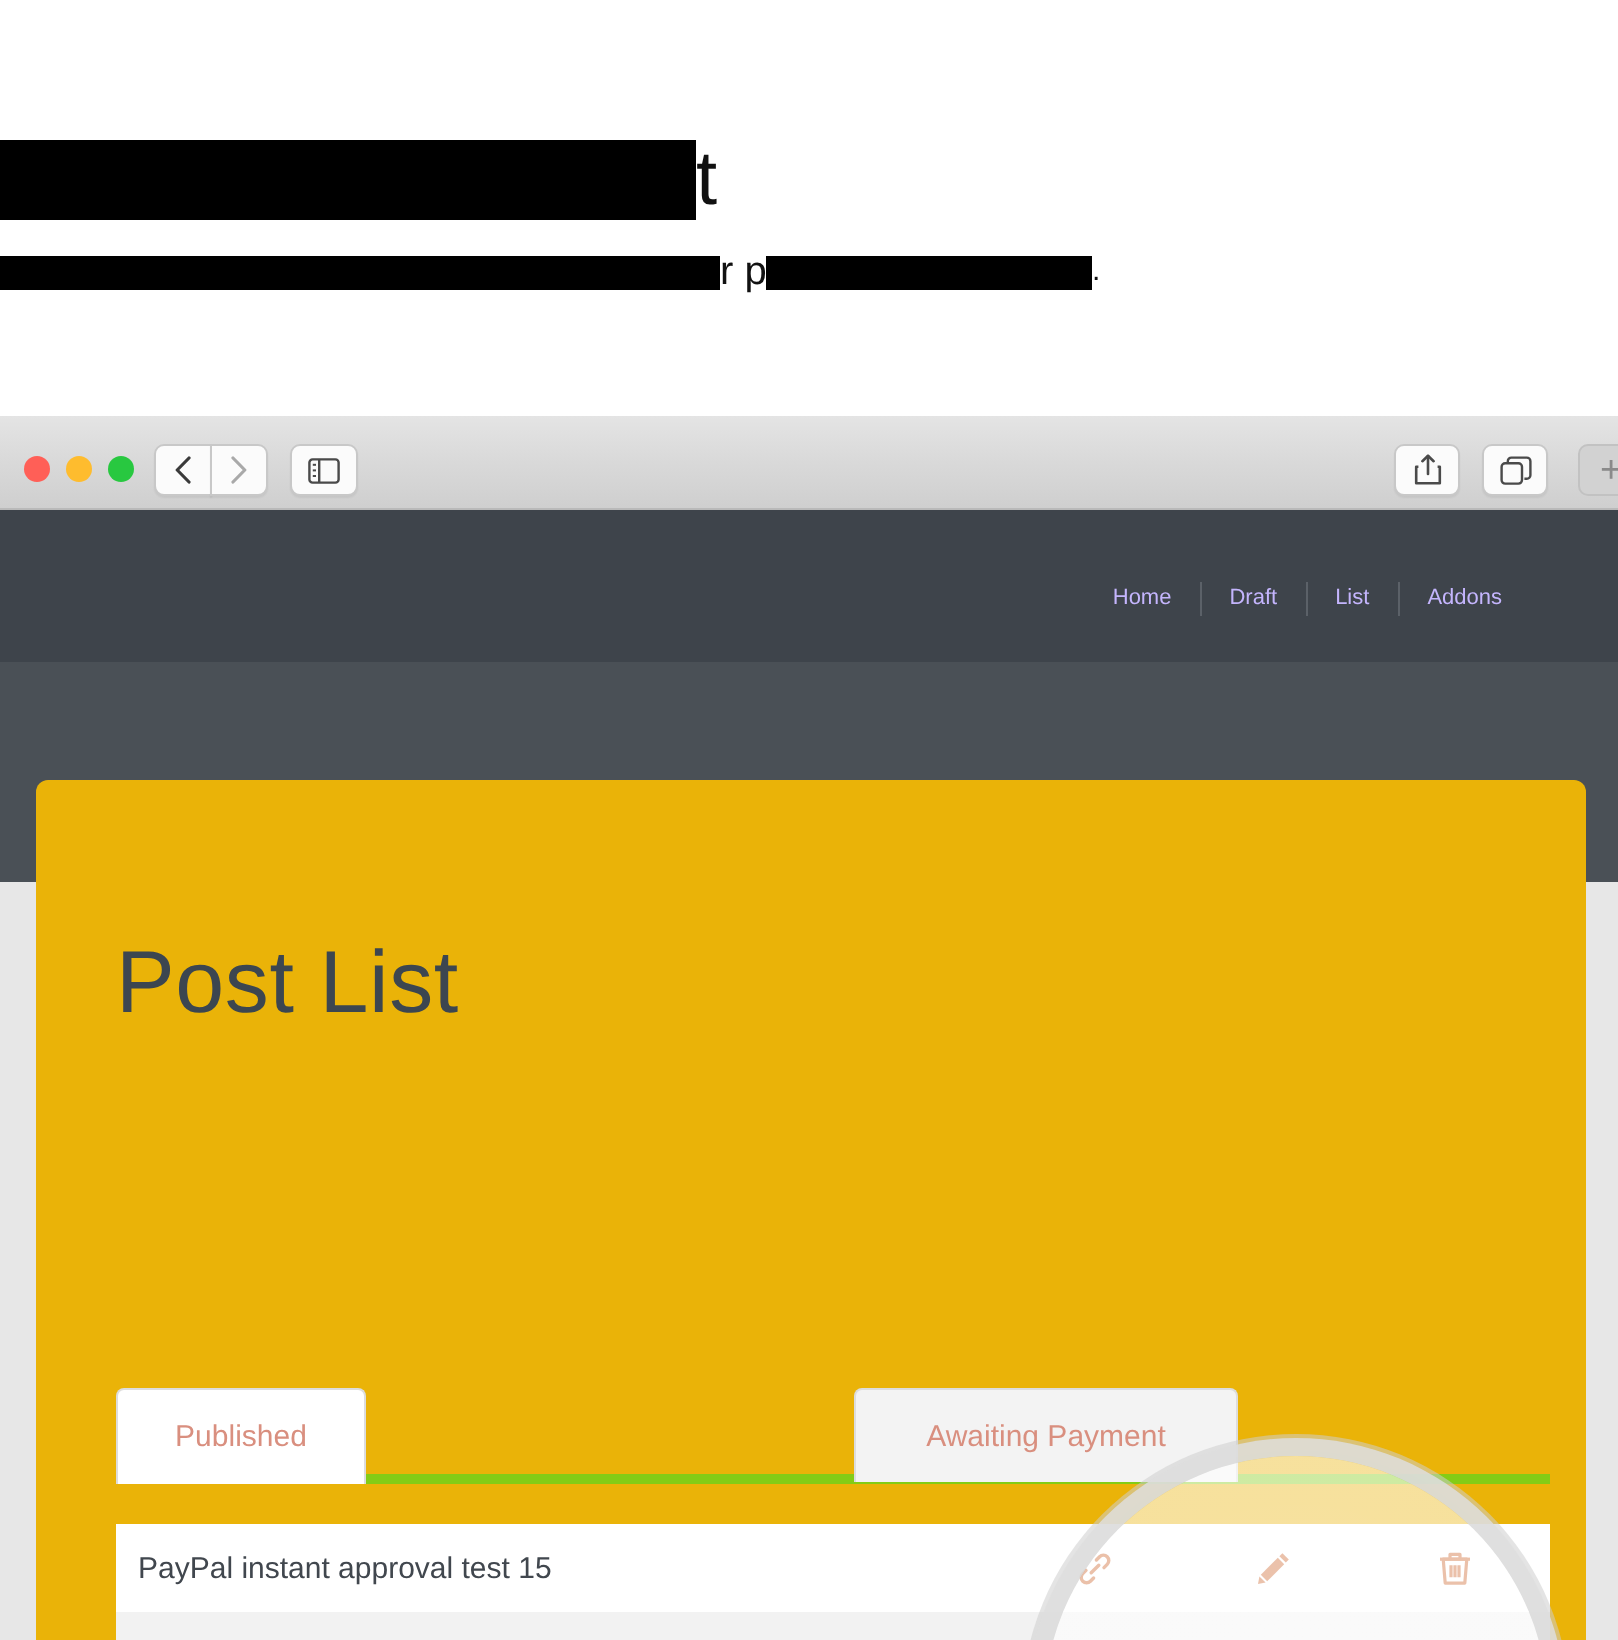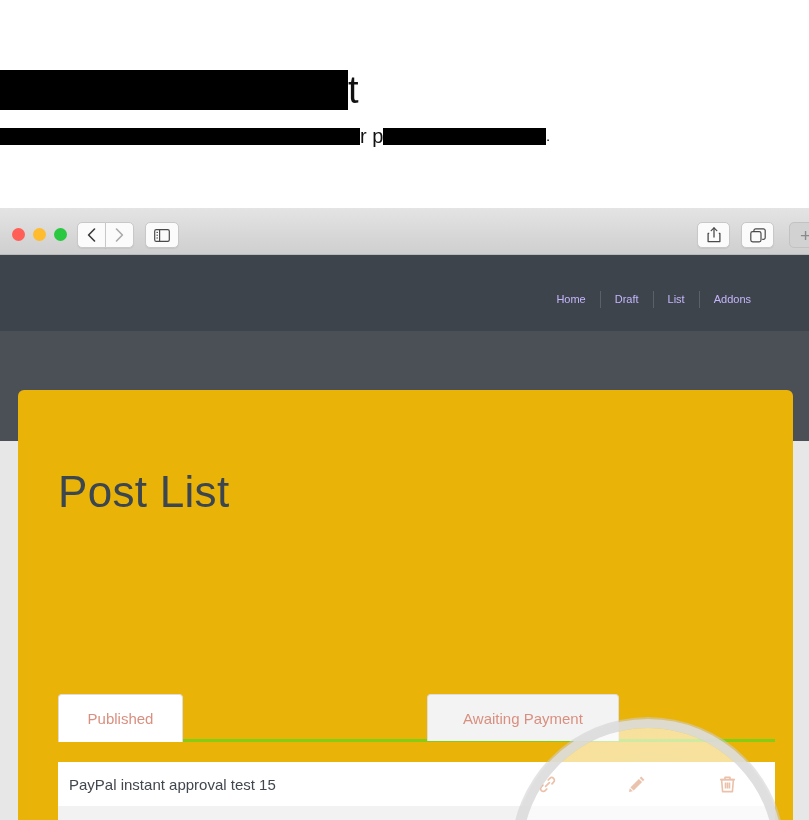--- a/index.html
+++ b/index.html
@@ -201,21 +201,21 @@
     letter-spacing: 0.3px;
     line-height: 52px;
   }
 
   
   .tabs {
     position: absolute;
     left: 40px; top: 304px;
     width: 717px;
     height: 48px;
-    border-bottom: 3px solid #84cc16;
+    border-bottom: 5px solid #84cc16;
     box-sizing: border-box;
   }
   .tab {
     position: absolute;
     top: 0;
     height: 47px;
     display: flex;
     align-items: center;
     justify-content: center;
     font-size: 15px;

